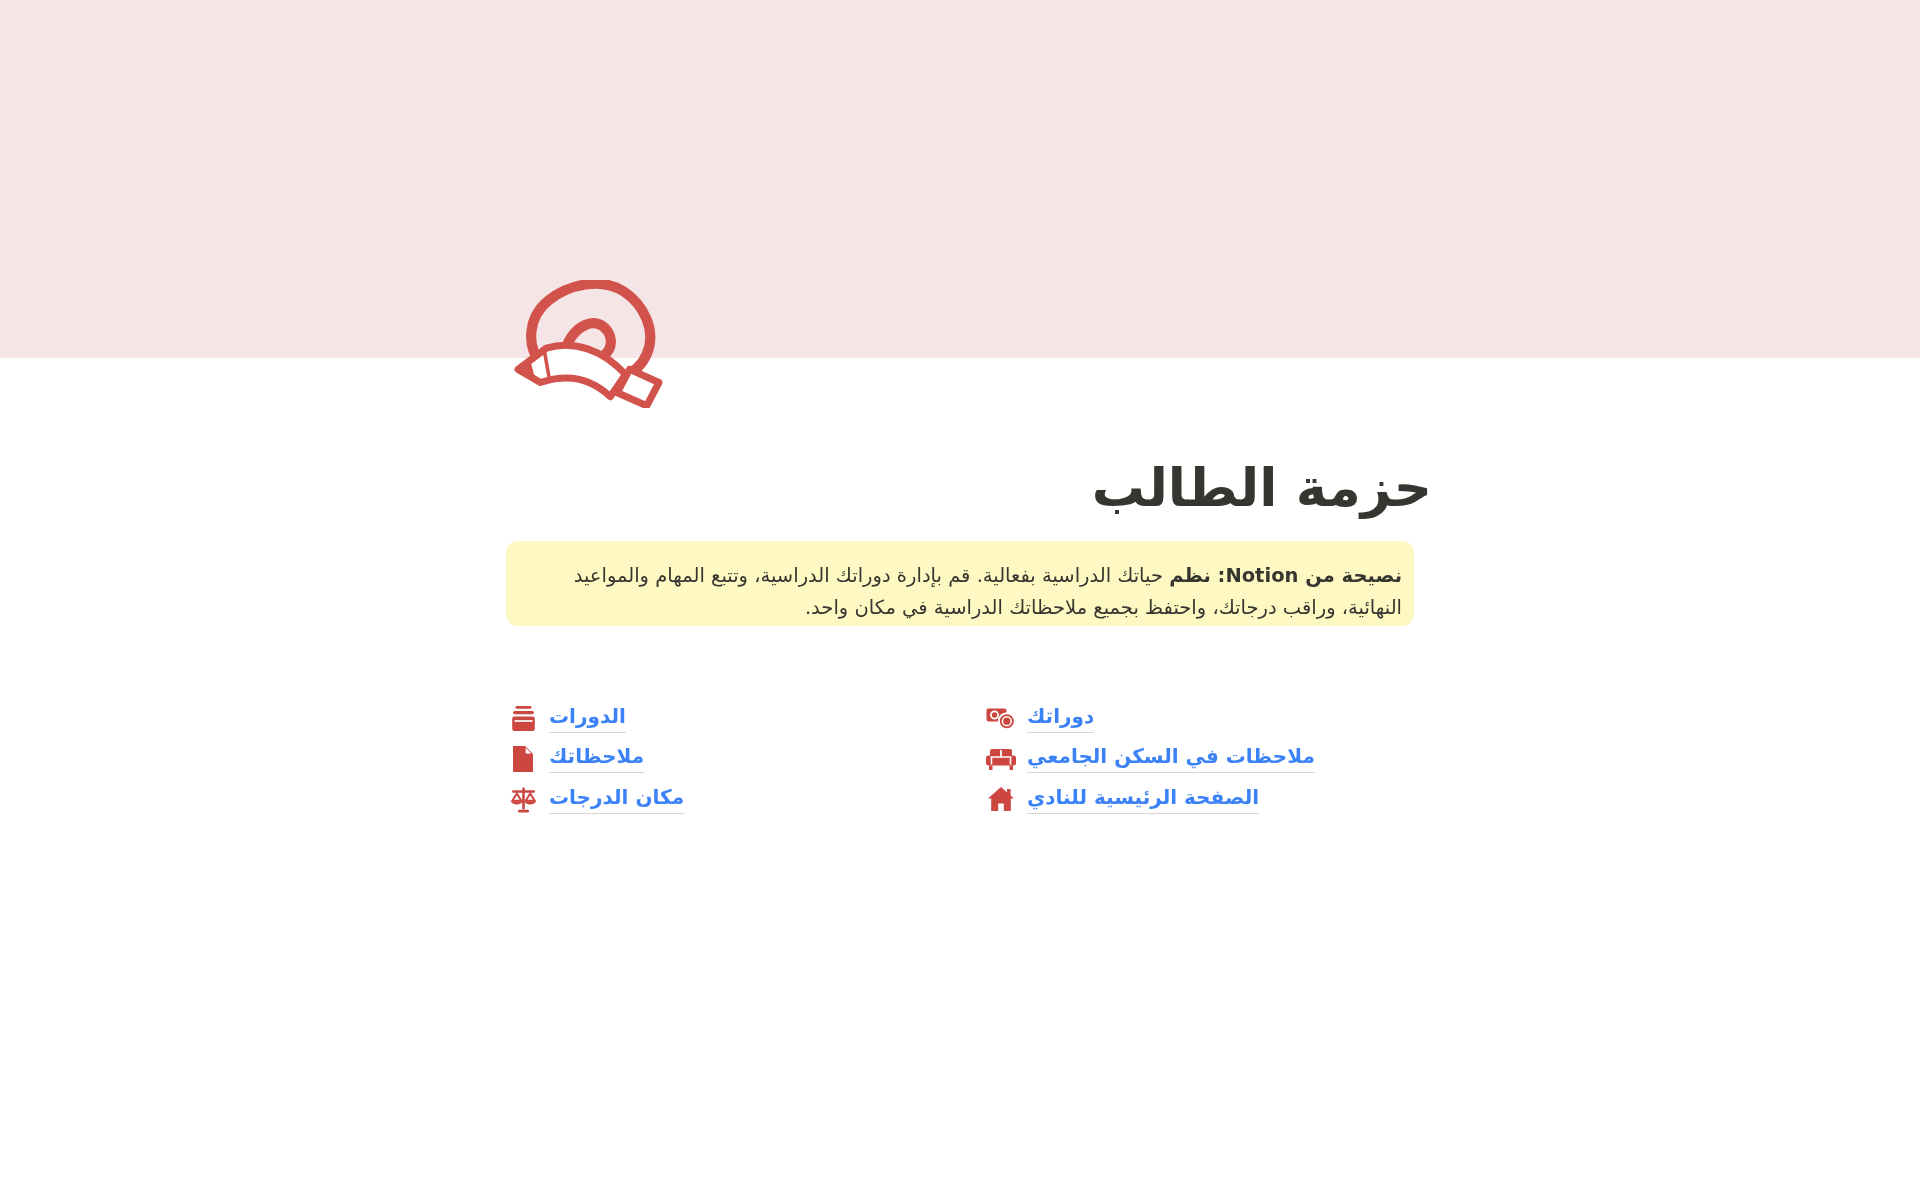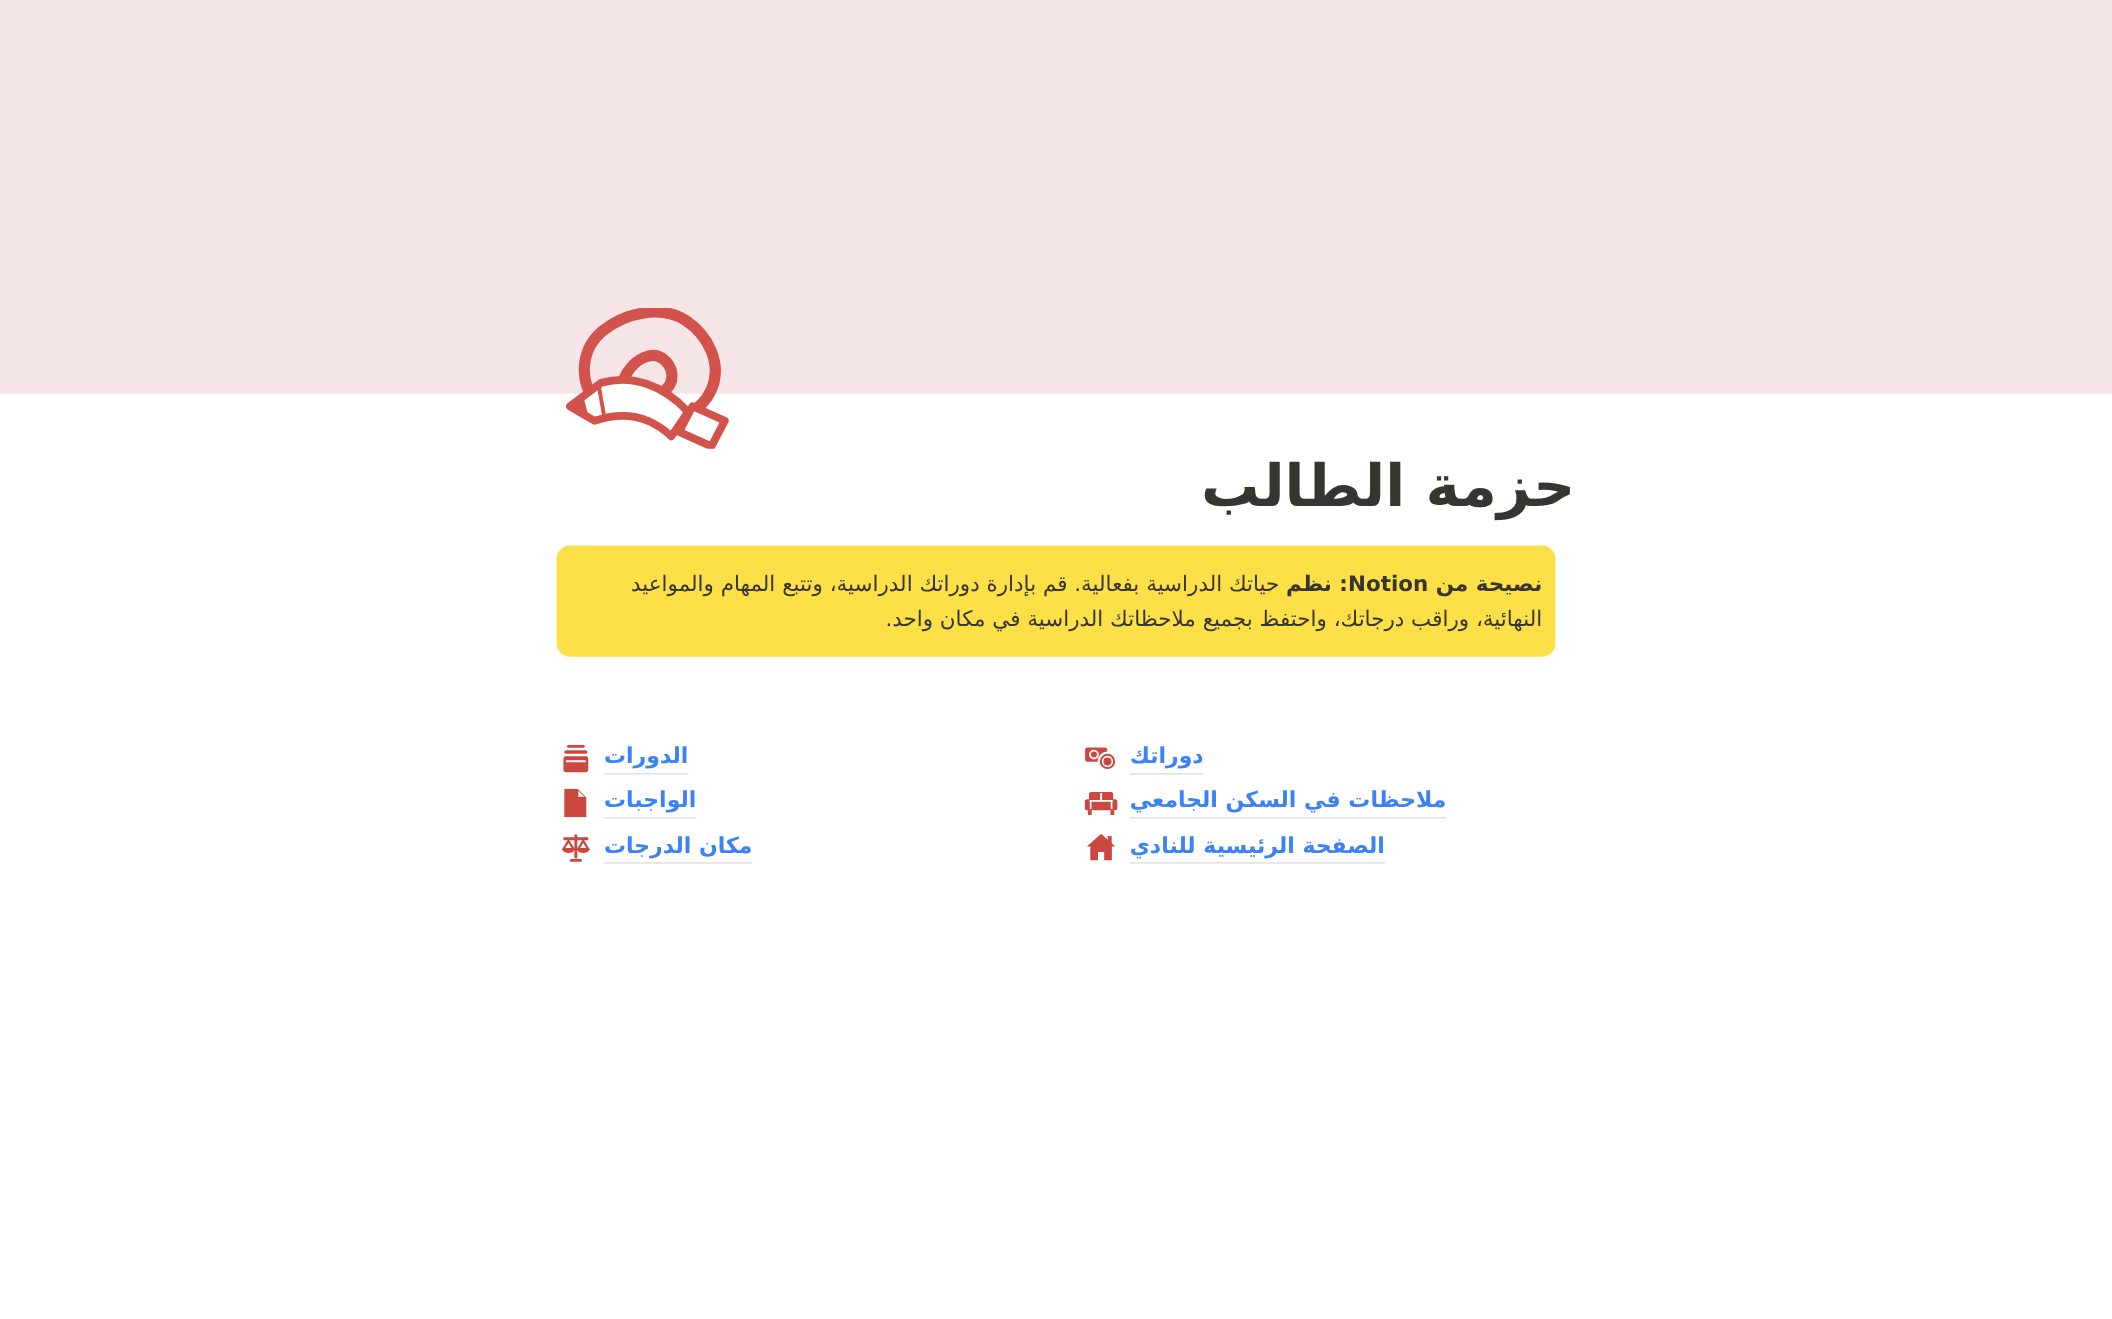--- a/index.html
+++ b/index.html
@@ -6,27 +6,27 @@
   body{
     width:1920px;height:1199px;overflow:hidden;background:#ffffff;
     font-family:"DejaVu Sans",sans-serif;color:#37352F;
   }
   .cover{height:358px;background:#F6E5E7;}
   .page{width:908px;margin:0 auto;position:relative;direction:rtl;}
   .page-icon{
     position:absolute;top:-78px;left:8px;width:152px;height:128px;
   }
   .page-title{
-    margin:0 -18px 0 0;padding-top:47px;
+    margin:0 -18px 0 0;padding-top:92px;
     font-size:53px;font-weight:bold;line-height:1.42;
     text-align:right;color:#37352F;letter-spacing:0;
   }
   .callout{
-    margin-top:16px;background:#fde047;border-radius:12px;
-    padding:19px 12px 18px 14px;
+    margin-top:16px;background:#fef9c3;border-radius:12px;
+    padding:19px 12px 2px 14px;
     font-size:19.5px;line-height:32px;text-align:right;color:#37352F;
   }
   .callout b{font-weight:bold;}
   .links-grid{
     margin-top:66px;display:grid;grid-template-columns:1fr 1fr;
     column-gap:48px;direction:rtl;
   }
   .links-col{display:flex;flex-direction:column;}
   .link-row{
     direction:ltr;display:flex;align-items:flex-end;gap:11px;
@@ -125,21 +125,21 @@
         <span class="link-label">الدورات</span>
       </a>
 
       <a class="link-row">
         <span class="link-icon">
           <svg width="22" height="26" viewBox="0 0 22 26">
             <path d="M1 0 H13 L21 8 V26 H1 Z" fill="currentColor"></path>
             <path d="M13.7 1.8 L19.3 7.4 H13.7 Z" fill="#ffffff"></path>
           </svg>
         </span>
-        <span class="link-label">الواجبات</span>
+        <span class="link-label">ملاحظاتك</span>
       </a>
 
 
       <a class="link-row">
         <span class="link-icon">
           <svg width="27" height="26" viewBox="0 0 27 26">
             <rect x="12.2" y="0.5" width="2.6" height="22" rx="1.2" fill="currentColor"></rect>
             <rect x="2" y="3.2" width="23" height="2.6" rx="1.3" fill="currentColor"></rect>
             <path d="M6.8 6.5 L2.3 13.8 H11.3 Z" fill="none" stroke="currentColor" stroke-width="2"></path>
             <path d="M1.3 14.2 A5.5 3.2 0 0 0 12.3 14.2 Z" fill="currentColor"></path>

